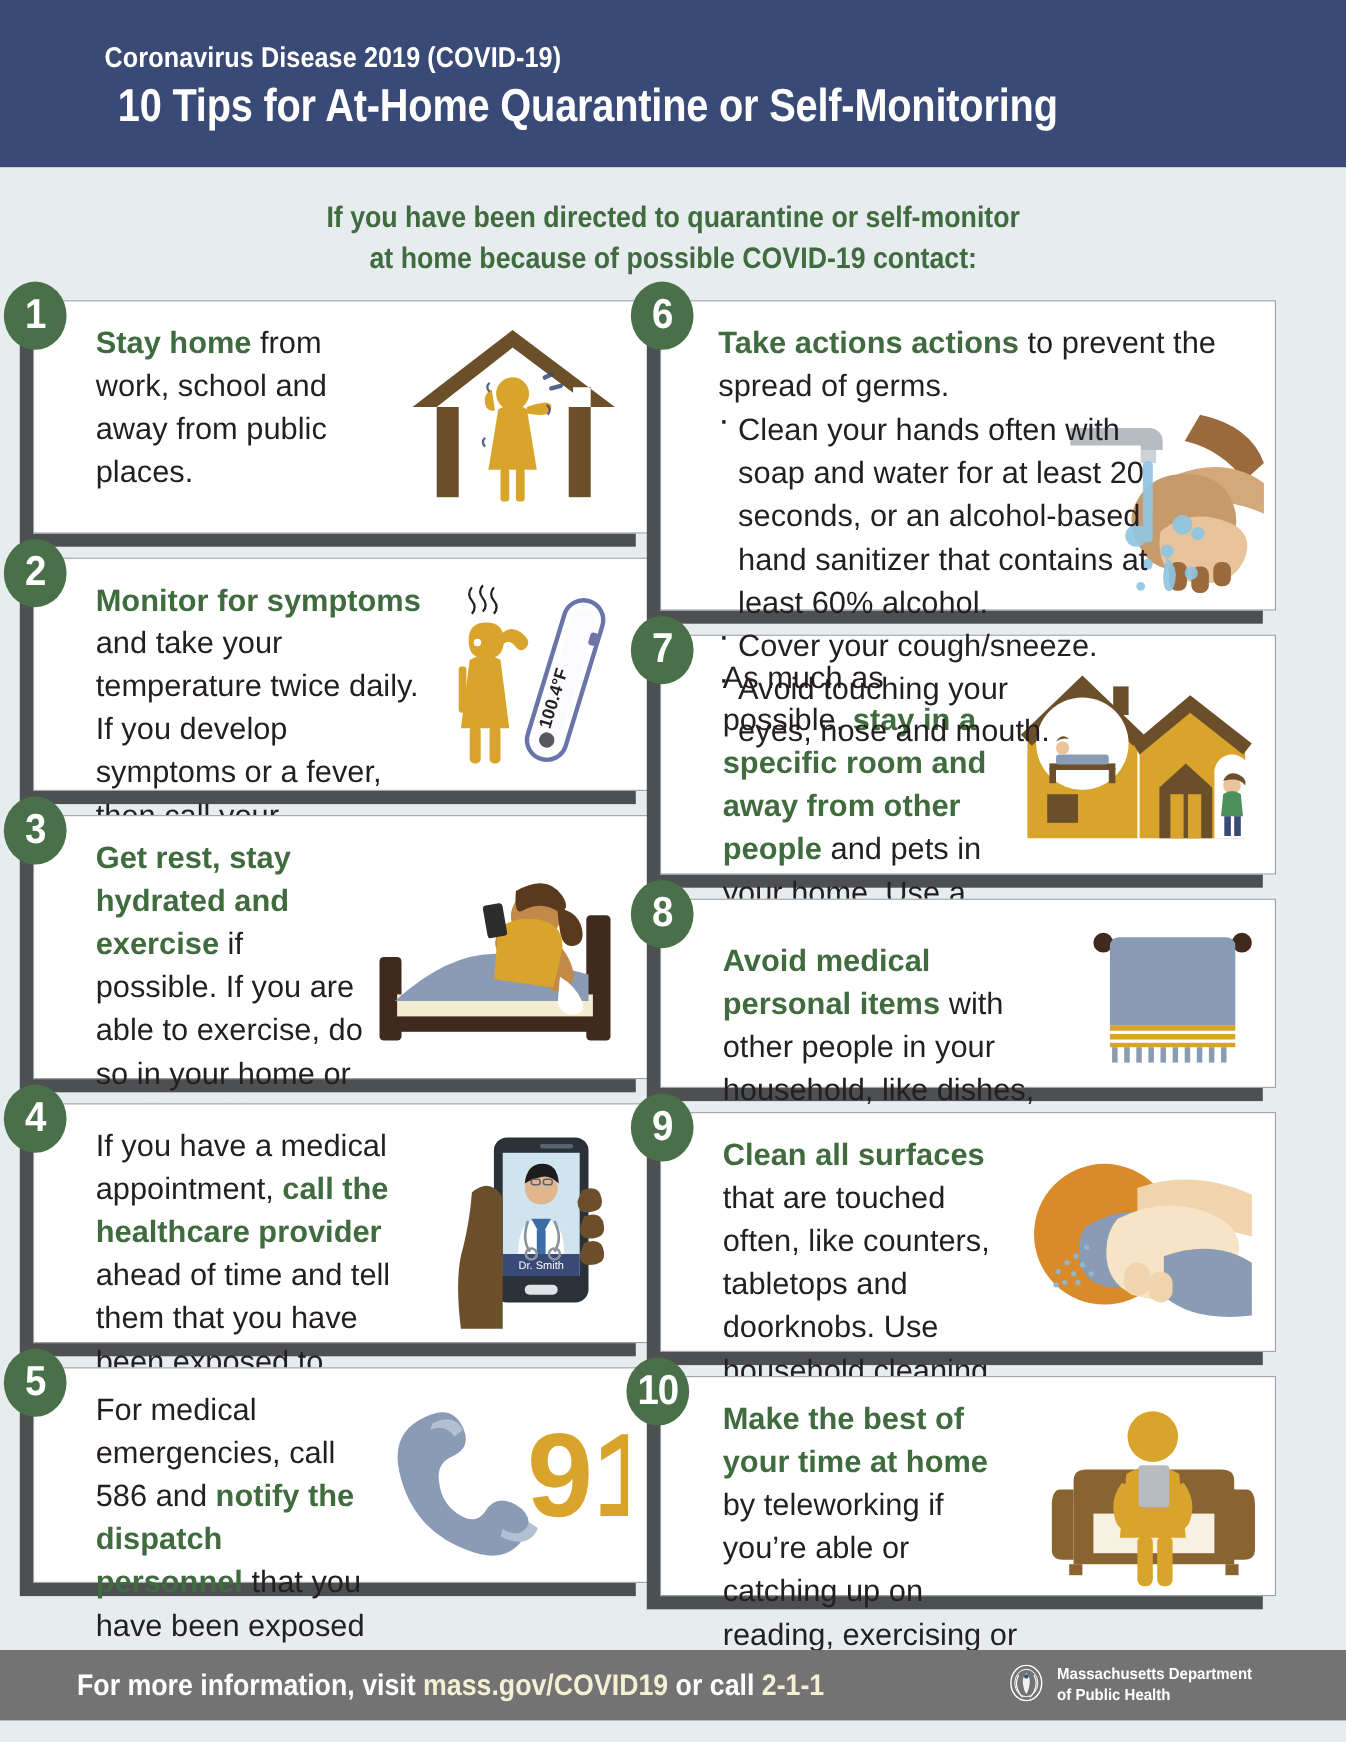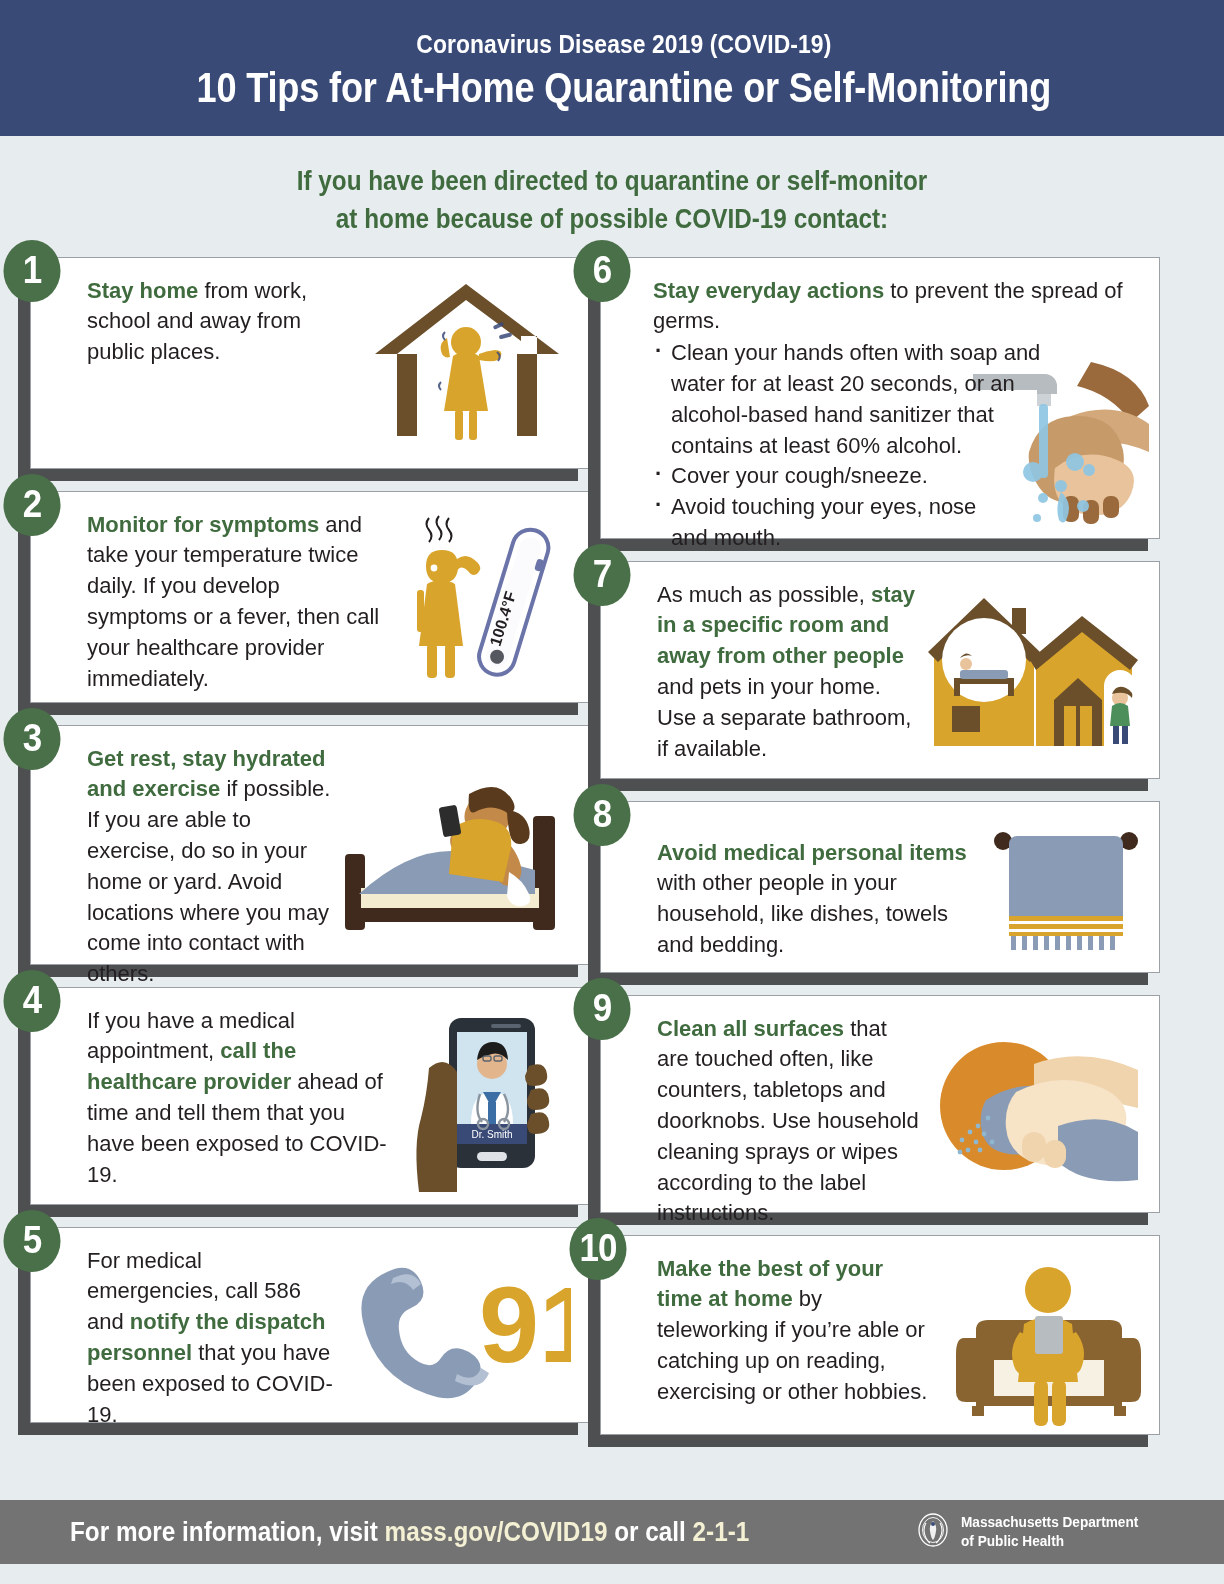--- a/index.html
+++ b/index.html
@@ -8,24 +8,23 @@
     width: 1224px;
     height: 1584px;
     background: #e7ecef;
     font-family: "Liberation Sans", sans-serif;
     overflow: hidden;
   }
 
   
   .header {
     background: #3a4a77;
-    height: 136px;
+    height: 152px;
     display: flex;
     flex-direction: column;
-    align-items: center;
     justify-content: center;
     padding-top: 4px;
     padding-left: 23px;
   }
   .header-eyebrow {
     color: #ffffff;
     font-size: 26px;
     font-weight: bold;
     letter-spacing: 0.1px;
     transform: scaleX(0.88);
@@ -94,21 +93,21 @@
     display: flex;
     align-items: center;
     justify-content: center;
     z-index: 4;
     letter-spacing: -1px;
     transform: scaleX(0.92);
   }
   .card-inner { display: flex; gap: 6px; }
   .card-text {
     flex: 1 1 auto;
-    font-size: 22px;
+    font-size: 28px;
     line-height: 1.40;
     color: #231f20;
   }
   .card-text .lead { color: #3f6b3e; font-weight: bold; }
   .card-art { flex: 0 0 auto; position: relative; }
   ul.bullets { list-style: none; margin-top: 1px; }
   ul.bullets li {
     position: relative;
     padding-left: 18px;
     margin-bottom: 0px;
@@ -349,21 +348,21 @@
   </div>
 
   <div class="col col-right">
 
     <div class="card" style="height:282px;">
       <div class="card-shadow"></div>
       <div class="card-body" style="height:282px; padding-left:52px;">
         <div class="num-badge">6</div>
         <div class="card-text" style="position:relative; z-index:2;">
           <div>
-            <span class="lead">Stay everyday actions</span><span> to prevent the spread of germs.</span>
+            <span class="lead">Take actions actions</span><span> to prevent the spread of germs.</span>
           </div>
           <ul class="bullets">
             <li style="width:400px;">Clean your hands often with soap and water for at least 20 seconds, or an alcohol-based hand sanitizer that contains at least 60% alcohol.</li>
             <li>Cover your cough/sneeze.</li>
             <li style="width:330px;">Avoid touching your eyes, nose and mouth.</li>
           </ul>
         </div>
         <div class="card-art" style="position:absolute; right:8px; bottom:4px; z-index:1;">
           <svg width="180" height="170" viewBox="0 0 180 170">
             <path d="M2 14 h72 a12 12 0 0 1 12 12 v8 h-20 v-4 h-64 z" fill="#b7bcc0"></path>

